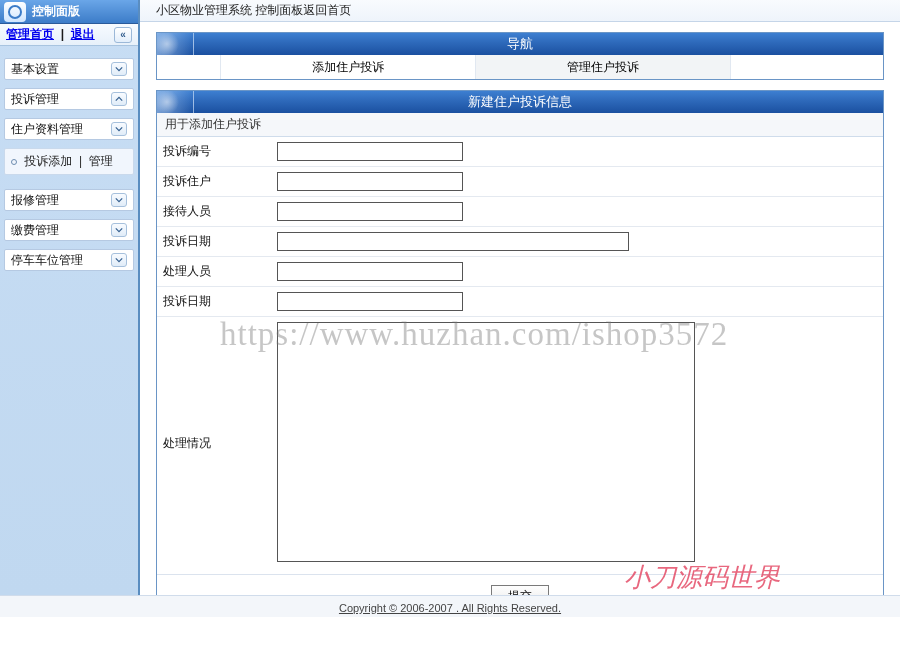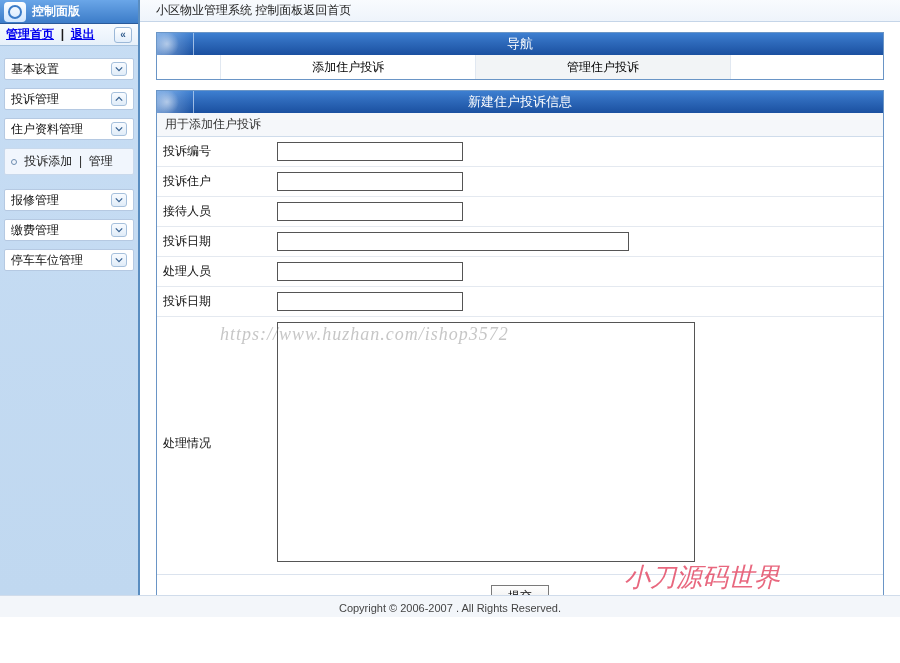--- a/index.html
+++ b/index.html
@@ -71,23 +71,23 @@
 .frow .flabel { width:120px; padding:3px 0 3px 6px; color:#111; }
 .frow .fctrl { padding:2px 0; }
 .in { border:1px solid #555; height:19px; background:#fff; padding:0 3px; font-size:12px; }
 .in.sm { width:186px; }
 .in.md { width:352px; }
 .ta { border:1px solid #555; width:418px; height:240px; background:#fff; resize:none; font-family:inherit; font-size:12px; padding:3px; }
 
 .submit-row { text-align:center; padding:10px 0 6px 0; border-top:1px solid #dbe3ee; margin-top:4px;}
 .btn { border:1px solid #7a7a7a; background:linear-gradient(#fefefe,#e9e9e9); padding:2px 16px; font-size:12px; cursor:pointer; }
 
-.footer { text-align:center; font-size:11px; color:#444; padding:6px 0 0 0; background:#f3f6fa; border-top:1px solid #d0dceb; height:22px;}
-
-.watermark1 { position:absolute; left:220px; top:316px; font-size:18px; color:rgba(120,120,120,0.42); font-family:Georgia, serif; font-style:italic; letter-spacing:1px; pointer-events:none;margin-top:8px;}
+.footer { text-align:center; font-size:11px; color:#444; padding:6px 0 0 0; background:#f3f6fa; border-top:1px solid #d0dceb; height:22px;text-decoration:underline;}
+
+.watermark1 { position:absolute; left:220px; top:316px; font-size:33px; color:rgba(120,120,120,0.42); font-family:Georgia, serif; letter-spacing:1px; pointer-events:none;}
 .watermark2 { position:absolute; right:120px; top:560px; font-size:26px; color:rgba(225,60,90,0.78); font-family:"KaiTi","STKaiti",serif; font-style:italic; pointer-events:none;}
 </style>
 </head>
 <body>
 
 <div class="page">
   <div class="sidebar">
     <div class="sb-top">
       <div class="sb-logo"></div>
       <span>控制面版</span>

